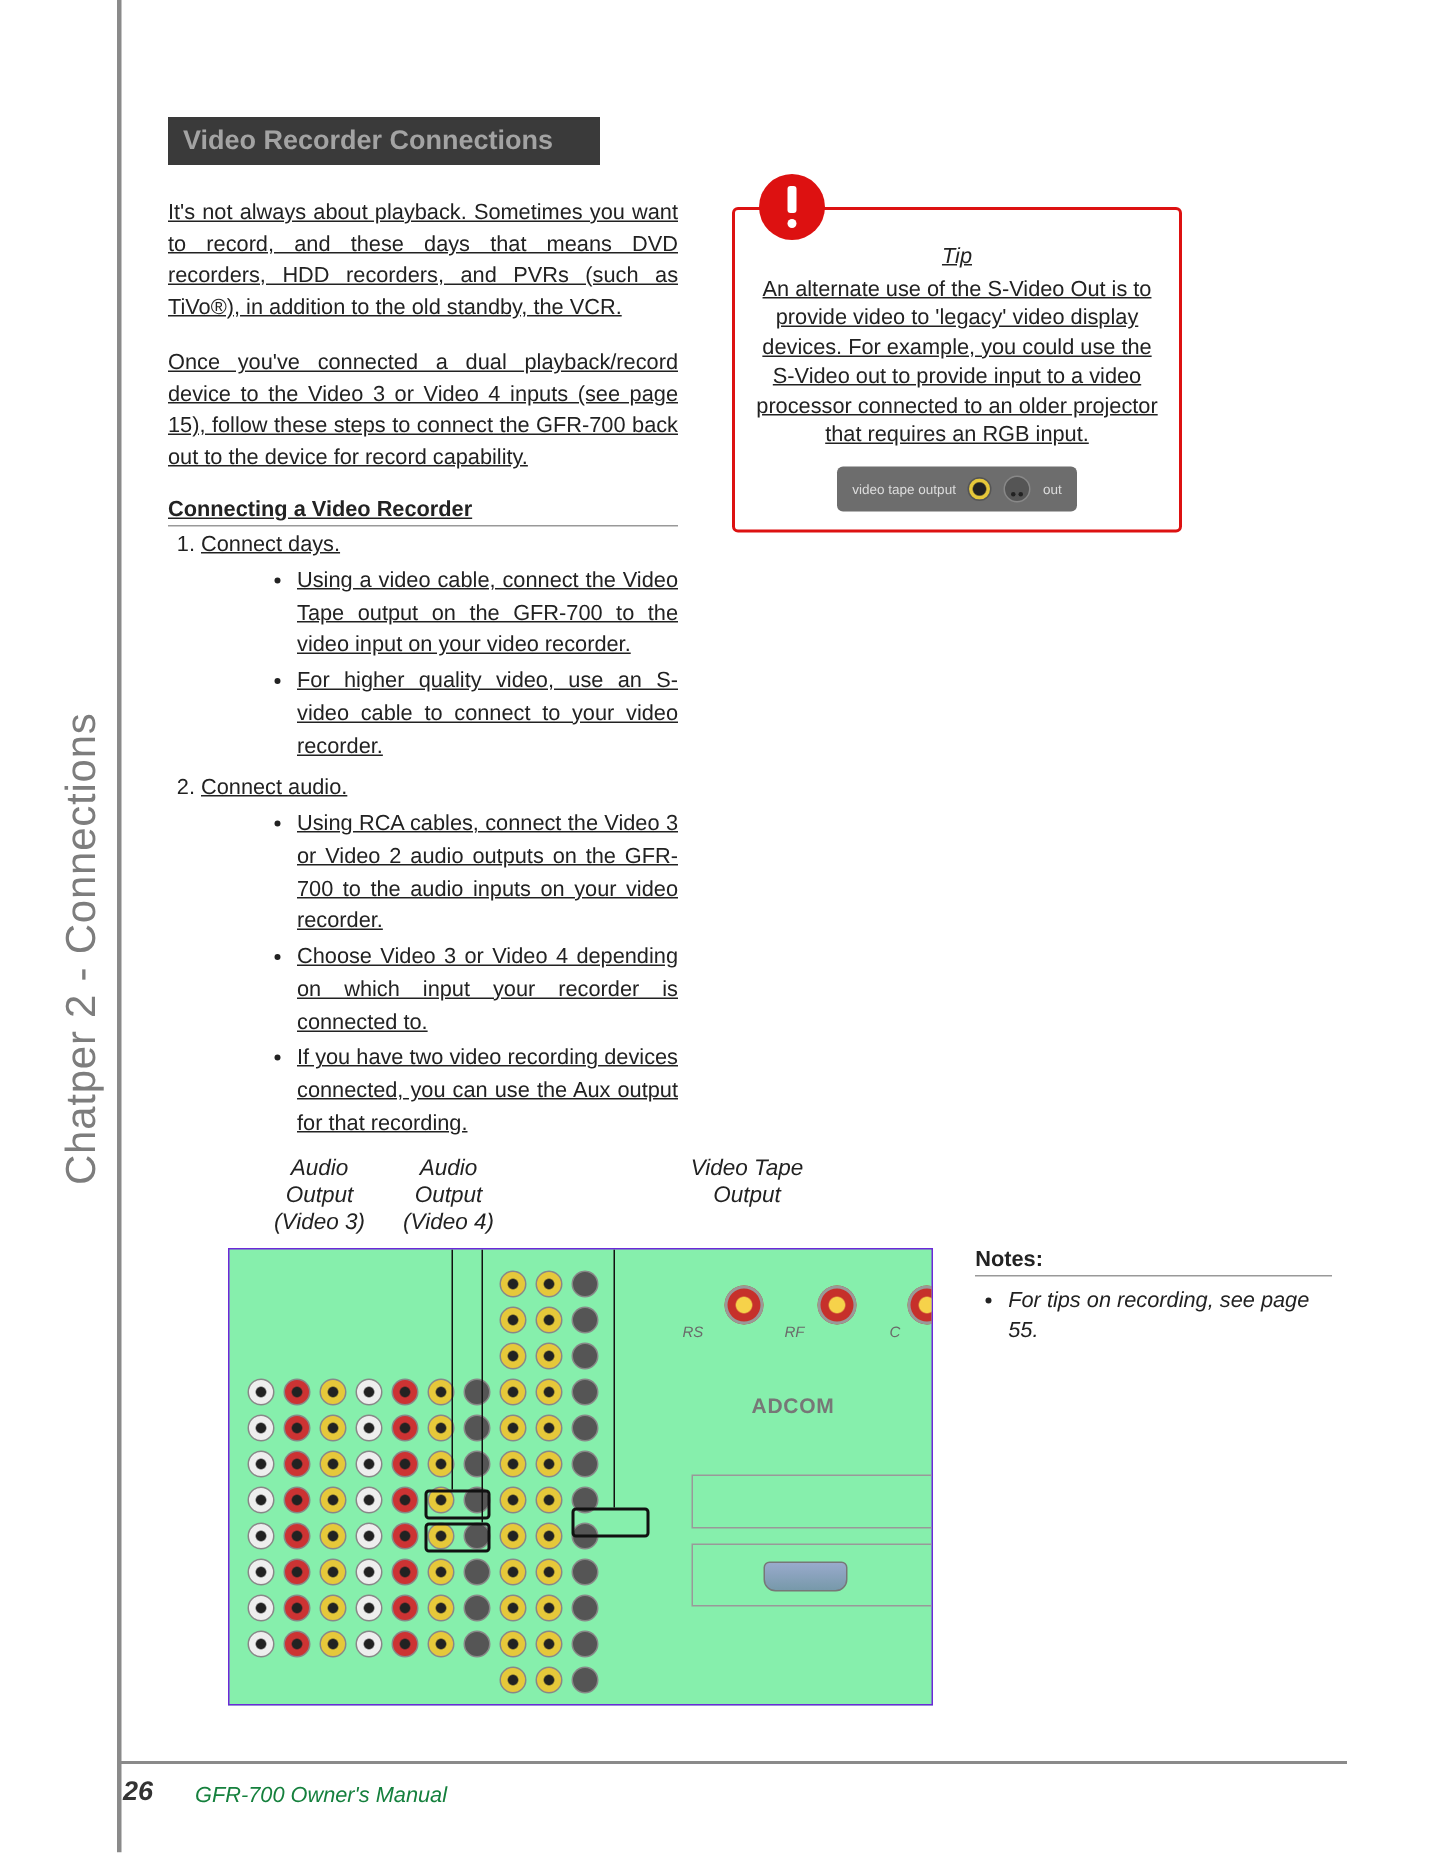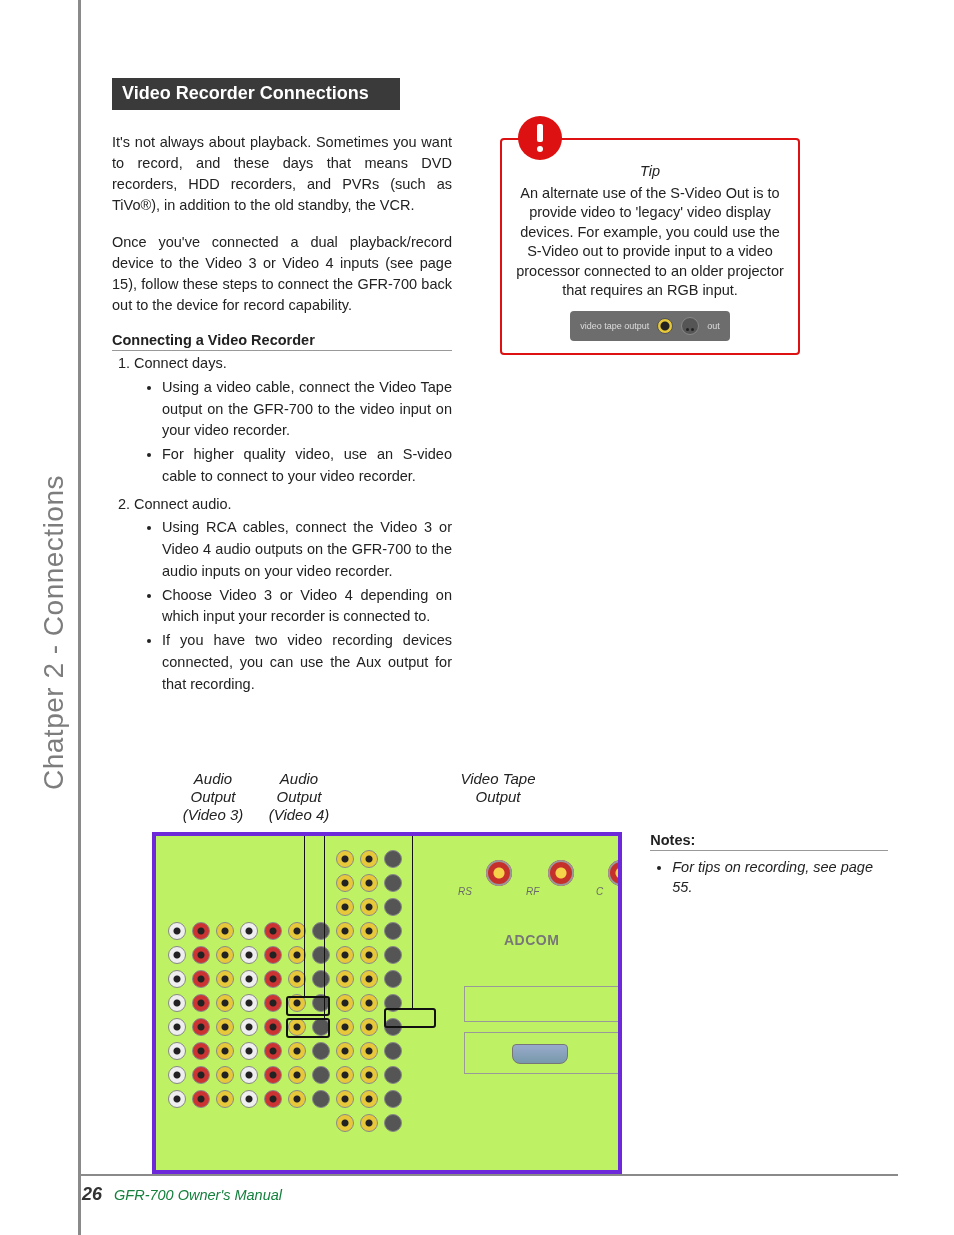--- a/index.html
+++ b/index.html
@@ -1,49 +1,49 @@
 <!DOCTYPE html>
 <html><head>
 <meta charset="utf-8">
 <style>
   * { box-sizing: border-box; margin: 0; padding: 0; }
   html, body { width: 954px; height: 1235px; background: #fff; font-family: "Trebuchet MS", "Lucida Sans", Verdana, sans-serif; color: #222; }
   .page { position: relative; width: 954px; height: 1235px; }
   .left-rule { position: absolute; left: 78px; top: 0; width: 3px; height: 1235px; background: #8a8a8a; }
   .content { position: absolute; left: 112px; top: 78px; width: 780px; }
-  .section-title-bar { background: #3a3a3a; color: #ffffff; padding: 5px 12px 6px 10px; font-size: 18px; font-weight: 600; display: inline-block; min-width: 288px; }
-  .two-col { display: flex; gap: 48px; margin-top: 22px; }
+  .section-title-bar { background: #3a3a3a; color: #a3a3a3; padding: 5px 12px 6px 10px; font-size: 18px; font-weight: 600; display: inline-block; min-width: 288px; }
+  .two-col { display: flex; gap: 36px; margin-top: 22px; text-decoration: underline; }
   .col-left { width: 340px; }
   .col-right { width: 300px; position: relative; }
   p.body { font-size: 14.5px; line-height: 1.45; margin-bottom: 16px; text-align: justify; }
   .subhead { font-size: 14.5px; font-weight: 700; border-bottom: 1px solid #999; padding-bottom: 2px; margin-bottom: 2px; }
   ol.steps { list-style: decimal; padding-left: 22px; font-size: 14.5px; line-height: 1.5; }
   ol.steps > li { margin-bottom: 2px; }
   ul.bullets { list-style: disc; padding-left: 28px; margin: 2px 0 6px 0; }
-  ul.bullets li { text-align: justify; margin-bottom: 2px; }
+  ul.bullets li { text-align: justify; margin-bottom: 2px; margin-left: 36px; }
   .side-tab { position: absolute; left: 38px; top: 790px; transform: rotate(-90deg); transform-origin: left top; font-size: 28px; color: #7d7d7d; font-weight: 400; letter-spacing: 0.5px; white-space: nowrap; }
   .tip-box { position: relative; margin-top: 6px; }
   .tip-border { border: 2px solid #d11; border-radius: 4px; padding: 22px 14px 12px 14px; text-align: center; font-size: 14.5px; line-height: 1.35; }
   .tip-title { font-style: italic; display: block; margin-bottom: 2px; }
   .tip-badge { position: absolute; left: 18px; top: -22px; width: 44px; height: 44px; background: #d11; border-radius: 50%; }
   .tip-badge::before { content: ""; position: absolute; left: 19px; top: 8px; width: 6px; height: 18px; background: #fff; border-radius: 2px; }
   .tip-badge::after { content: ""; position: absolute; left: 19px; top: 30px; width: 6px; height: 6px; background: #fff; border-radius: 50%; }
   .tip-panel { margin-top: 10px; background: #6d6d6d; border-radius: 4px; padding: 6px 10px; display: inline-flex; align-items: center; gap: 8px; color: #ddd; font-size: 9px; }
   .jack-y { width: 16px; height: 16px; border-radius: 50%; background: radial-gradient(circle at 50% 50%, #222 4px, #e6c83a 5px); border: 1px solid #555; }
   .svid { width: 18px; height: 18px; border-radius: 50%; background: #555; border: 1px solid #888; position: relative; }
   .svid::before, .svid::after { content: ""; position: absolute; width: 3px; height: 3px; background: #222; border-radius: 50%; }
   .svid::before { left: 4px; top: 10px; } .svid::after { right: 4px; top: 10px; }
 
   .diagram-wrap { position: absolute; left: 108px; top: 770px; width: 780px; padding-left: 44px; }
   .callouts { display: flex; gap: 8px; font-style: italic; font-size: 15px; text-align: center; line-height: 1.2; margin-bottom: 8px; }
   .callouts .c1 { width: 78px; margin-left: 22px; }
   .callouts .c2 { width: 78px; }
   .callouts .c3 { width: 120px; margin-left: 92px; }
   .panel-row { display: flex; gap: 28px; align-items: flex-start; }
-  .rear-panel { width: 498px; height: 342px; background: #bef264; border: 4px solid #6d28d9; position: relative; overflow: hidden; }
+  .rear-panel { width: 498px; height: 305px; background: #86efac; border: 1px solid #6d28d9; position: relative; overflow: hidden; }
   .notes-col { width: 252px; }
   .notes-head { font-size: 14.5px; font-weight: 700; border-bottom: 1px solid #999; padding-bottom: 2px; margin-bottom: 6px; }
   .notes-col ul { list-style: disc; padding-left: 22px; font-size: 14.5px; font-style: italic; line-height: 1.4; }
 
   
   .grid-jacks { position: absolute; left: 12px; top: 86px; display: grid; grid-template-columns: repeat(7, 20px); grid-auto-rows: 20px; gap: 4px 4px; }
   .grid-jacks2 { position: absolute; left: 180px; top: 14px; display: grid; grid-template-columns: repeat(3, 20px); grid-auto-rows: 20px; gap: 4px 4px; }
   .j { width: 18px; height: 18px; border-radius: 50%; border: 1px solid #888; background: radial-gradient(circle at 50% 50%, #222 3px, #e6c83a 4px); }
   .j.r { background: radial-gradient(circle at 50% 50%, #222 3px, #c33 4px); }
   .j.w { background: radial-gradient(circle at 50% 50%, #222 3px, #eee 4px); }
@@ -59,21 +59,21 @@
   .binding { position: absolute; width: 26px; height: 26px; border-radius: 50%; background: radial-gradient(circle at 50% 50%, #f6d24a 0 5px, #c6302b 6px 13px, transparent 14px); box-shadow: 0 0 0 2px #999 inset; }
   .binding.b1 { left: 330px; top: 24px; } .binding.b2 { left: 392px; top: 24px; } .binding.b3 { left: 452px; top: 24px; }
   .plbl { position: absolute; font-size: 10px; color: #6a6a6a; font-style: italic; }
   .plbl.rs { left: 302px; top: 50px; } .plbl.rf { left: 370px; top: 50px; } .plbl.c { left: 440px; top: 50px; }
   .brand { position: absolute; left: 348px; top: 96px; font-size: 14px; font-weight: 700; color: #777; letter-spacing: 0.5px; }
   .dsub { position: absolute; left: 356px; top: 208px; width: 56px; height: 20px; border: 1px solid #777; border-radius: 4px 4px 8px 8px; background: linear-gradient(#9ac, #79a); }
   .smallbox { position: absolute; border: 1px solid #999; }
   .smallbox.s1 { left: 308px; top: 150px; width: 180px; height: 36px; }
   .smallbox.s2 { left: 308px; top: 196px; width: 180px; height: 42px; }
 
-  .footer { position: absolute; left: 78px; bottom: 30px; width: 820px; border-top: 2px solid #8a8a8a; padding-top: 8px; display: flex; align-items: center; gap: 12px; }
+  .footer { position: absolute; left: 78px; bottom: 30px; width: 820px; border-top: 2px solid #8a8a8a; padding-top: 8px; display: flex; align-items: flex-end; gap: 28px; }
   .footer .pg { font-size: 18px; font-weight: 700; font-style: italic; color: #333; margin-left: 4px; }
   .footer .man { font-size: 14.5px; font-style: italic; color: #15803d; }
 </style>
 </head>
 <body>
 
 <div class="page">
   <div class="left-rule"></div>
 
   <div class="side-tab">Chatper 2 - Connections</div>
@@ -90,21 +90,21 @@
           <li>
             <span>Connect days.</span>
             <ul class="bullets">
               <li>Using a video cable, connect the Video Tape output on the GFR-700 to the video input on your video recorder.</li>
               <li>For higher quality video, use an S-video cable to connect to your video recorder.</li>
             </ul>
           </li>
           <li>
             <span>Connect audio.</span>
             <ul class="bullets">
-              <li>Using RCA cables, connect the Video 3 or Video 4 audio outputs  on the GFR-700 to the audio inputs on your video recorder.</li>
+              <li>Using RCA cables, connect the Video 3 or Video 2 audio outputs  on the GFR-700 to the audio inputs on your video recorder.</li>
               <li>Choose Video 3 or Video 4 depending on which input your recorder is connected to.</li>
               <li>If you have two video recording devices connected, you can use the Aux output for that recording.</li>
             </ul>
           </li>
         </ol>
       </div>
 
       <div class="col-right">
         <div class="tip-box">
           <div class="tip-badge"></div>

